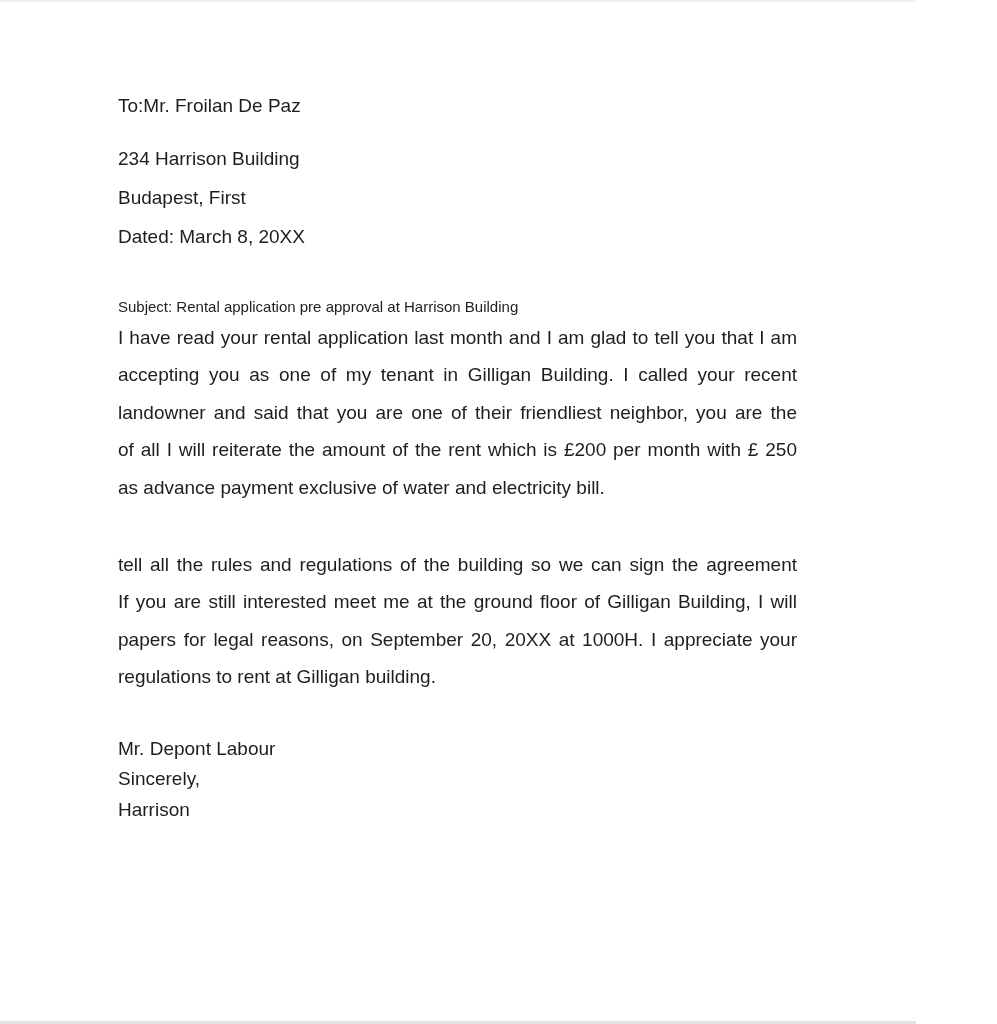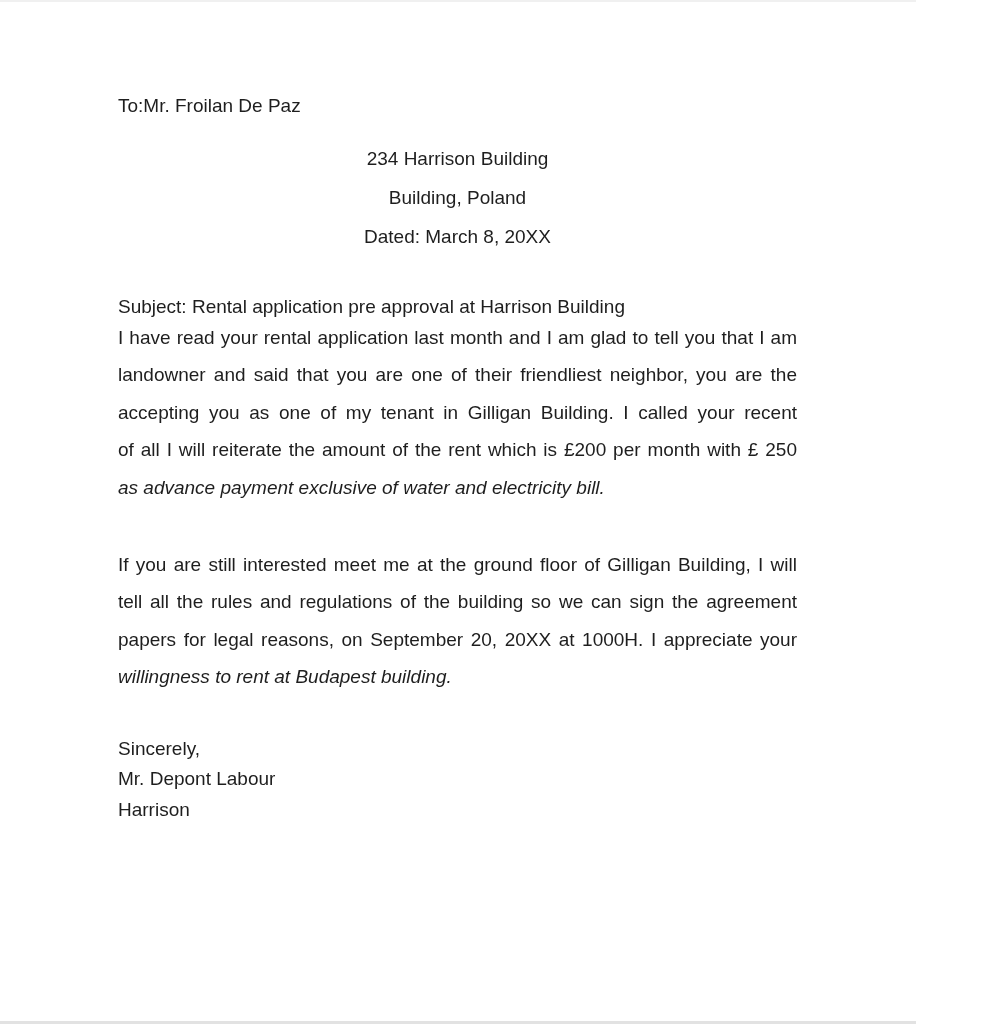--- a/index.html
+++ b/index.html
@@ -27,88 +27,86 @@
     padding-right: 119px;
   }
   .recipient {
     margin-top: 92px;
     font-size: 19px;
     line-height: 24px;
     white-space: nowrap;
   }
   .address-block {
     margin-top: 21px;
-    text-align: center;
   }
   .address-block .line {
     font-size: 19px;
     line-height: 39px;
     white-space: nowrap;
   }
   .subject {
     margin-top: 39px;
-    font-size: 19px;
+    font-size: 15px;
     line-height: 24px;
     white-space: nowrap;
   }
   .paragraph {
     font-size: 19px;
     line-height: 37.4px;
   }
   .para1 { }
   .para2 { margin-top: 40px; }
   .paragraph .jline {
     text-align: justify;
     text-align-last: justify;
     word-spacing: 0.5px;
   }
   .paragraph .lastline {
     text-align: left;
-    font-style: italic;
   }
   .closing-block {
     margin-top: 38px;
   }
   .closing-block .line {
     font-size: 19px;
     line-height: 30.5px;
     white-space: nowrap;
   }
 </style>
 </head>
 <body>
 
 <div class="page">
   <div class="content">
 
     <div class="recipient">To:Mr. Froilan De Paz</div>
 
     <div class="address-block">
       <div class="line">234 Harrison Building</div>
-      <div class="line">Building, Poland</div>
+      <div class="line">Budapest, First</div>
       <div class="line">Dated: March 8, 20XX</div>
     </div>
 
     <div class="subject">Subject: Rental application pre approval at Harrison Building</div>
 
     <div class="paragraph para1">
       <div class="jline">I have read your rental application last month and I am glad to tell you that I am</div>
+      <div class="jline">accepting you as one of my tenant in Gilligan Building. I called your recent</div>
       <div class="jline">landowner and said that you are one of their friendliest neighbor, you are the</div>
-      <div class="jline">accepting you as one of my tenant in Gilligan Building. I called your recent</div>
       <div class="jline">of all I will reiterate the amount of the rent which is £200 per month with £ 250</div>
       <div class="lastline">as advance payment exclusive of water and electricity bill.</div>
     </div>
 
     <div class="paragraph para2">
+      <div class="jline">tell all the rules and regulations of the building so we can sign the agreement</div>
       <div class="jline">If you are still interested meet me at the ground floor of Gilligan Building, I will</div>
-      <div class="jline">tell all the rules and regulations of the building so we can sign the agreement</div>
       <div class="jline">papers for legal reasons, on September 20, 20XX at 1000H. I appreciate your</div>
-      <div class="lastline">willingness to rent at Budapest building.</div>
+      <div class="lastline">regulations to rent at Gilligan building.</div>
     </div>
 
     <div class="closing-block">
+      <div class="line">Mr. Depont Labour</div>
       <div class="line">Sincerely,</div>
-      <div class="line">Mr. Depont Labour</div>
       <div class="line">Harrison</div>
     </div>
 
   </div>
 </div>
 
 </body></html>

